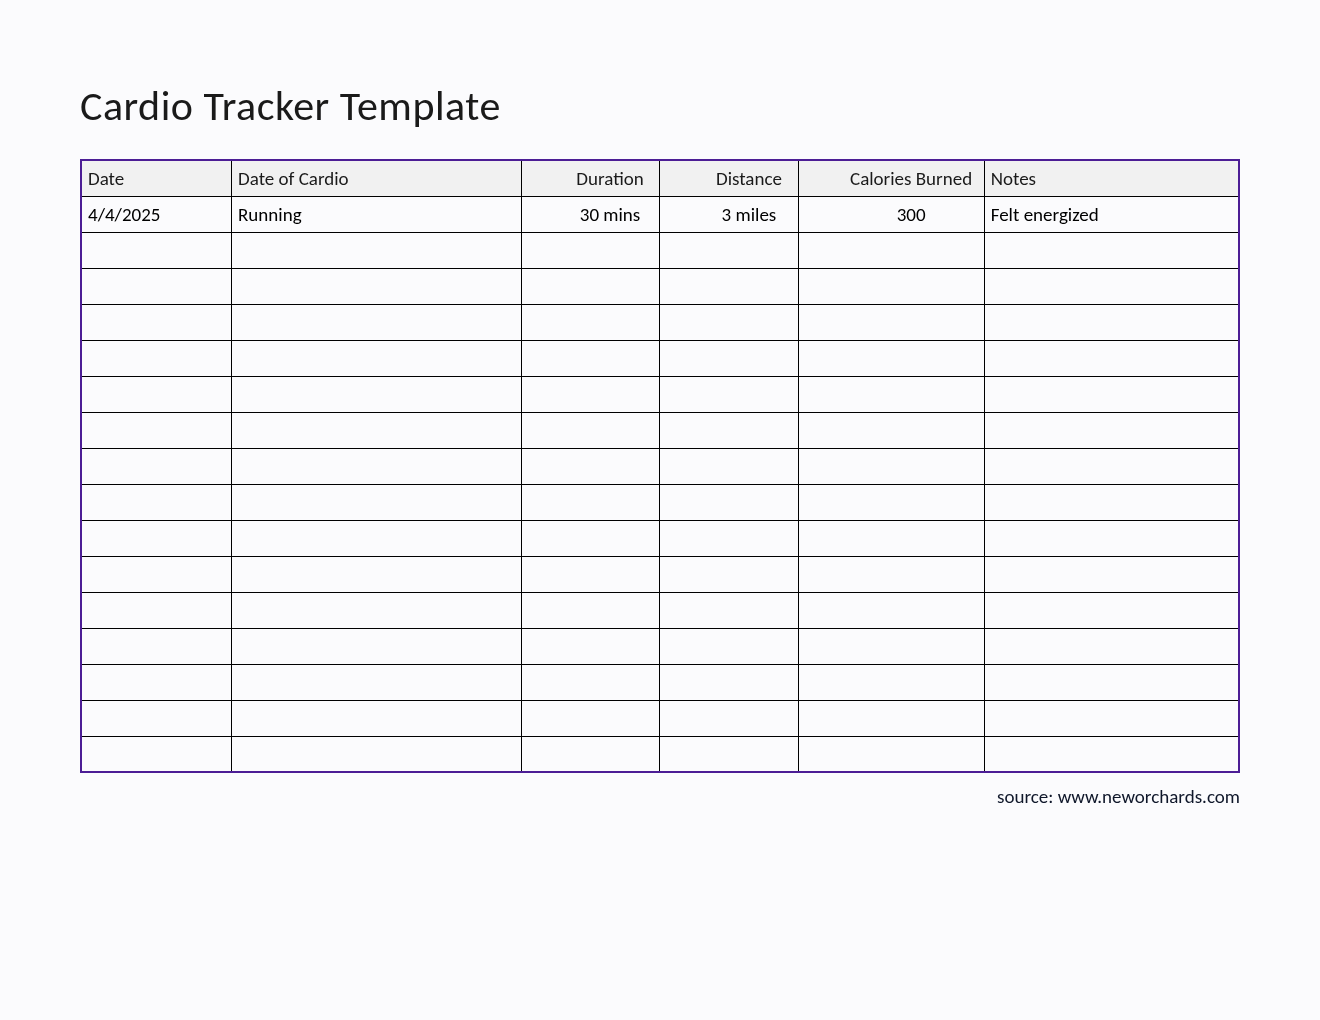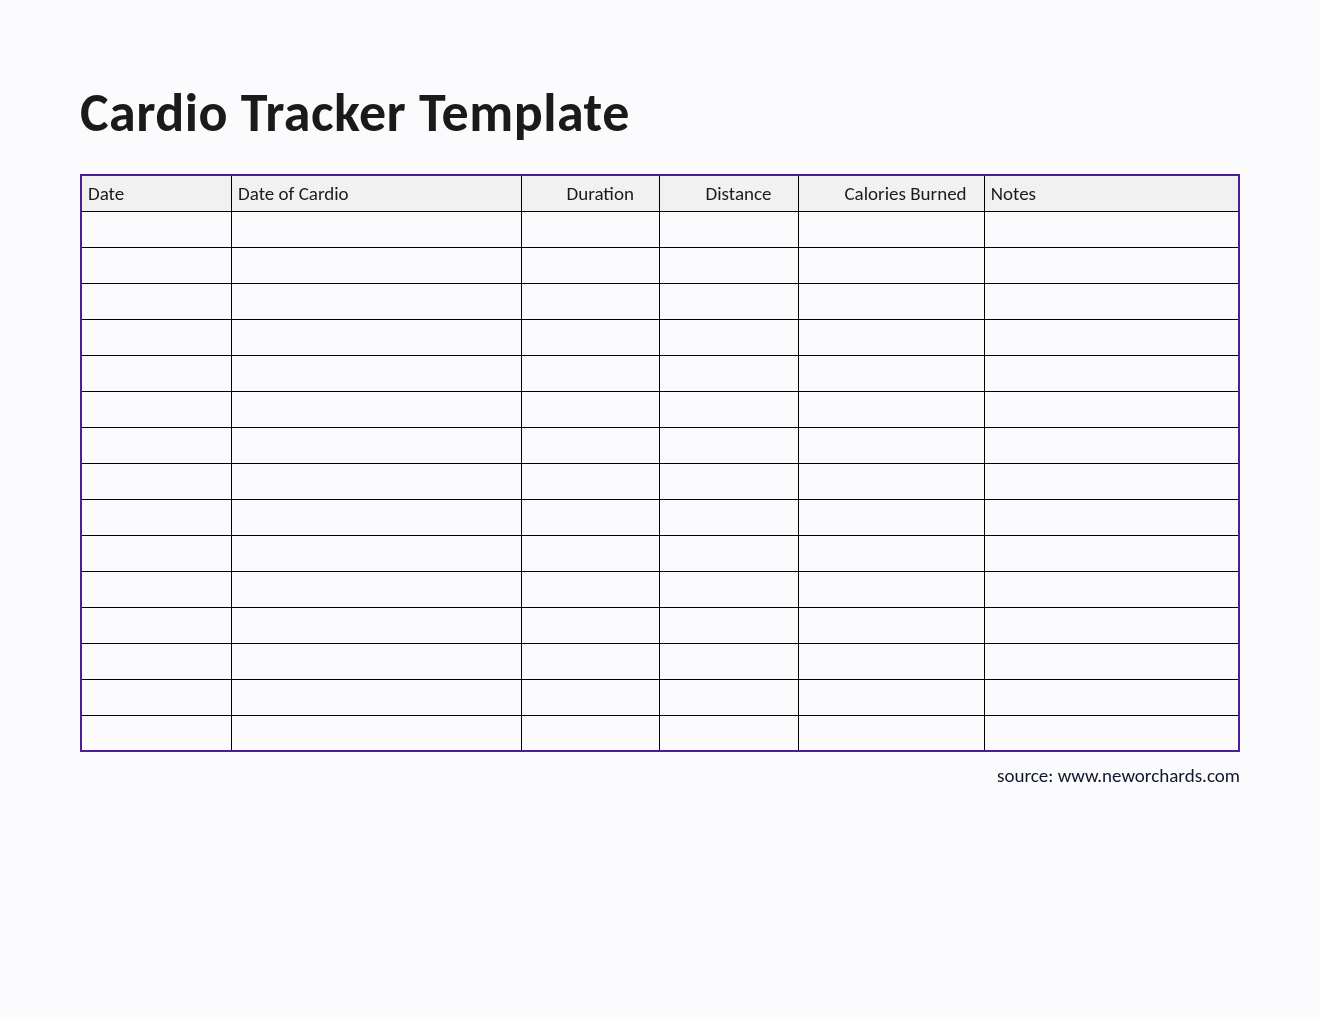--- a/index.html
+++ b/index.html
@@ -8,22 +8,22 @@
       box-sizing: border-box;
     }
     body {
       background: #fbfbfd;
       font-family: Calibri, Arial, sans-serif;
       width: 1320px;
       height: 1020px;
       padding: 40px 80px;
     }
     .title {
-      font-size: 54px;
-      font-weight: 700;
+      font-size: 42px;
+      font-weight: 400;
       color: #1a1a1a;
       margin-top: 40px;
       margin-bottom: 28px;
       letter-spacing: 0.5px;
     }
     table {
       border-collapse: collapse;
       width: 100%;
       border: 2px solid #4c1d95;
     }
@@ -36,21 +36,21 @@
     }
     th {
       background: #f1f1f1;
       font-weight: 500;
       color: #1a1a1a;
     }
     .left {
       text-align: left;
     }
     .center {
-      text-align: left;
+      text-align: center;
       padding-left: 45px;
     }
     .col-date { width: 13%; }
     .col-type { width: 25%; }
     .col-duration { width: 12%; }
     .col-distance { width: 12%; }
     .col-calories { width: 16%; }
     .col-notes { width: 22%; margin-left: 7px; }
     .source {
       text-align: right;
@@ -69,20 +69,28 @@
     <tr>
       <th class="left col-date">Date</th>
       <th class="left col-type">Date of Cardio</th>
       <th class="center col-duration">Duration</th>
       <th class="center col-distance">Distance</th>
       <th class="center col-calories">Calories Burned</th>
       <th class="left col-notes">Notes</th>
     </tr>
   </thead>
   <tbody id="table-body">
+  <tr>
+        <td class="left col-date">4/4/2025</td>
+        <td class="left col-type">Running</td>
+        <td class="center col-duration">30 mins</td>
+        <td class="center col-distance">3 miles</td>
+        <td class="center col-calories">300</td>
+        <td class="left col-notes">Felt energized</td>
+      </tr>
       <tr>
         <td class="left col-date"></td>
         <td class="left col-type"></td>
         <td class="center col-duration"></td>
         <td class="center col-distance"></td>
         <td class="center col-calories"></td>
         <td class="left col-notes"></td>
       </tr>
       <tr>
         <td class="left col-date"></td>

